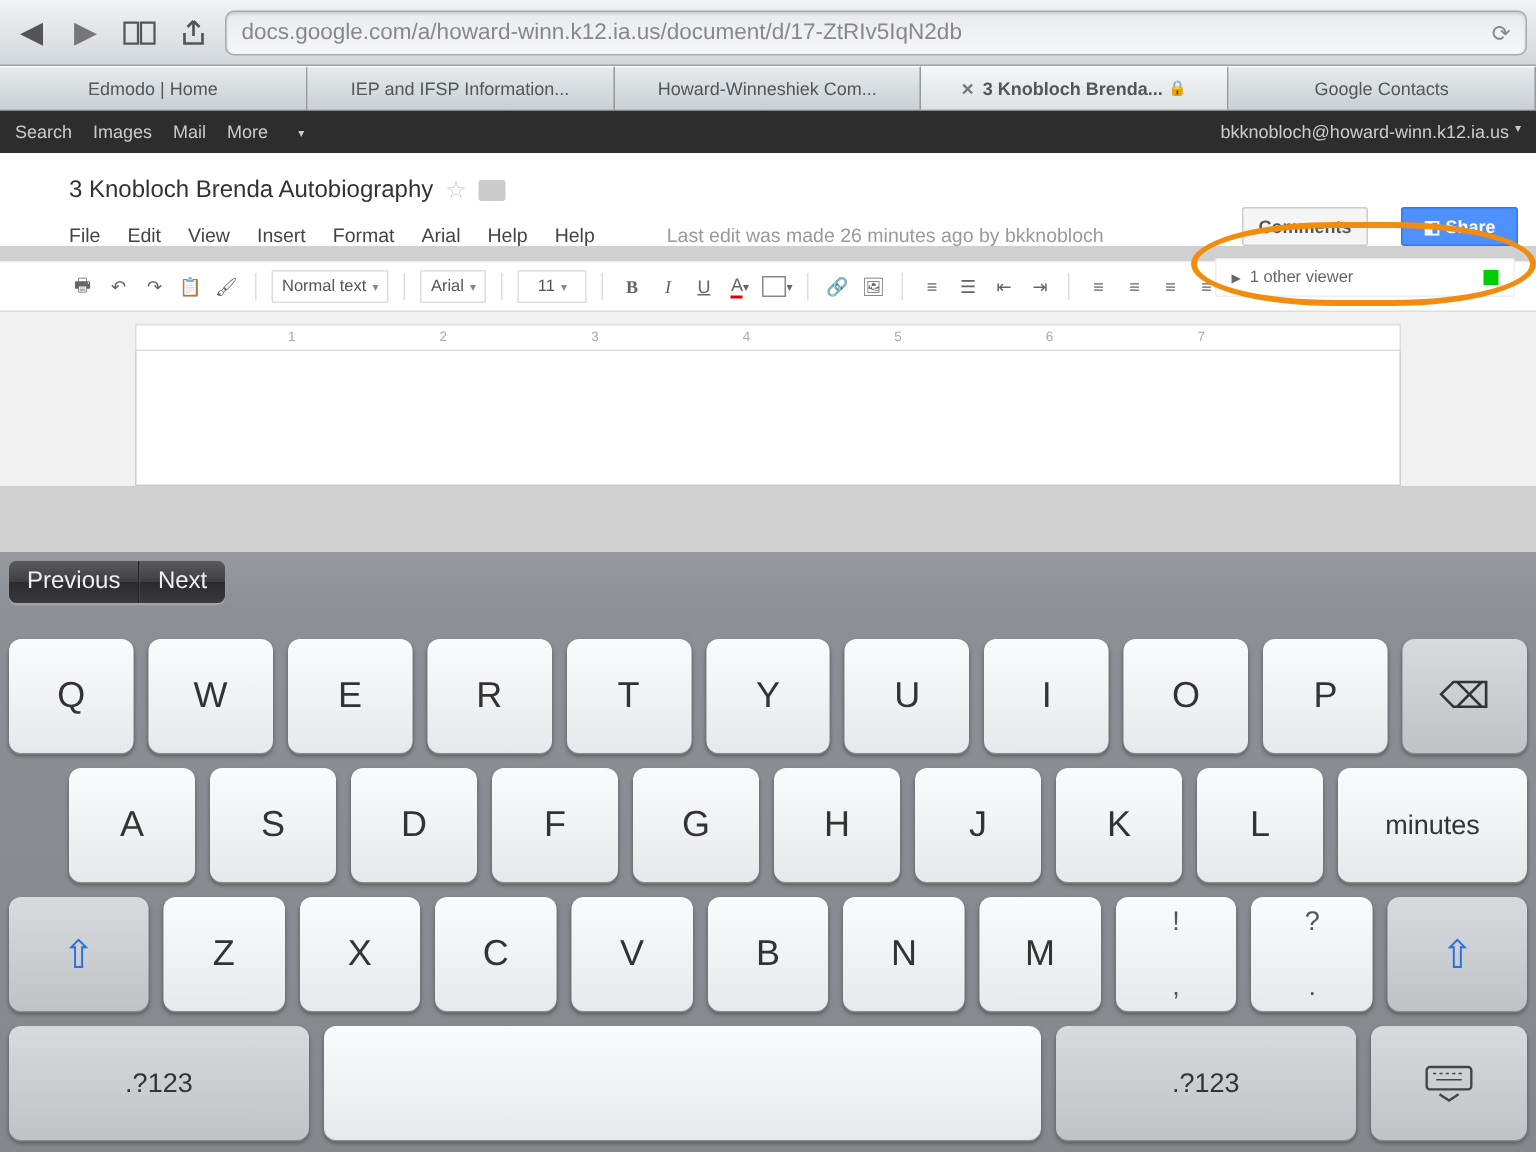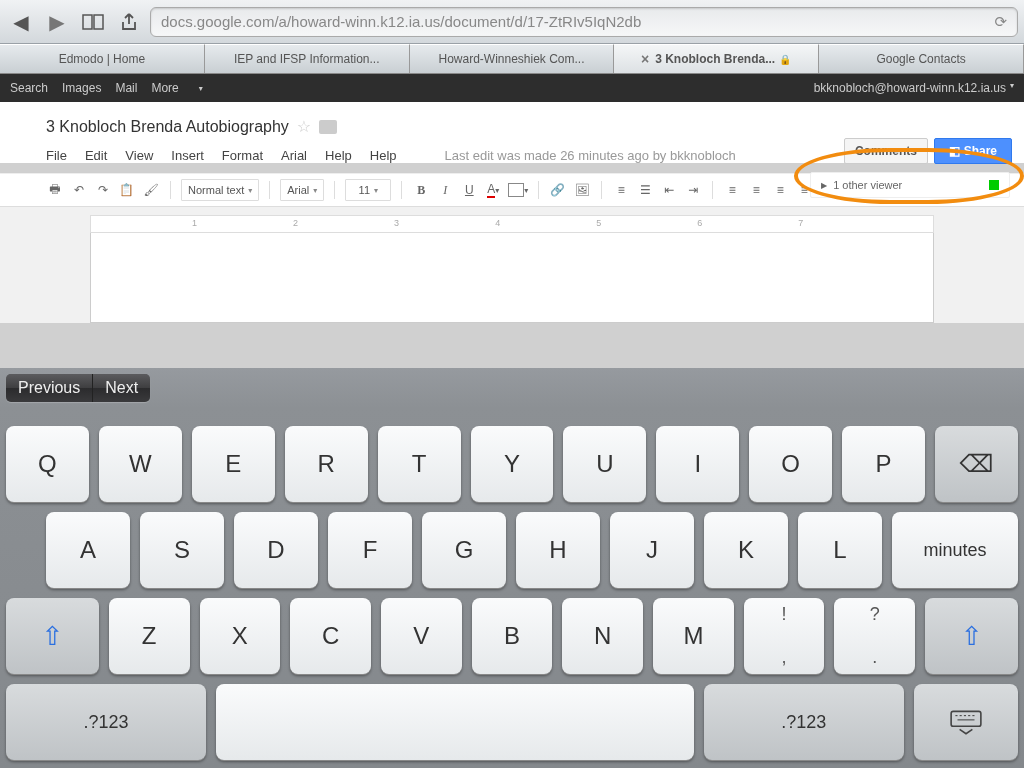--- a/index.html
+++ b/index.html
@@ -22,21 +22,21 @@
 
 .google-bar{height:28px;background:#2d2d2d;display:flex;align-items:center;color:#ccc;font-size:12px;padding:0 10px;gap:14px;}
 .google-bar .more{display:flex;align-items:center;gap:20px;}
 .google-bar .account{margin-left:auto;display:flex;align-items:flex-start;gap:4px;}
 
 .doc-hdr{background:#fff;padding:15px 46px 0 46px;}
 .doc-title-row{display:flex;align-items:center;gap:8px;}
 .doc-title{font-size:16px;color:#333;font-weight:normal;}
 .star{color:#ccc;font-size:16px;}
 .folder{width:18px;height:14px;background:#ccc;border-radius:2px;}
-.share-row{position:absolute;right:12px;top:138px;display:flex;gap:6px;z-index:2;}
+.share-row{position:absolute;right:12px;top:138px;display:flex;gap:22px;z-index:2;}
 .comments-btn{background:#f5f5f5;border:1px solid #ccc;border-radius:2px;padding:5px 10px;font-size:12px;color:#555;font-weight:bold;}
 .share-btn{background:#4d90fe;color:#fff;border-radius:2px;padding:5px 14px;font-size:12px;font-weight:bold;border:1px solid #3079ed;}
 .menus{display:flex;gap:18px;margin-top:12px;font-size:13px;color:#444;align-items:center;}
 .last-edit{color:#999;margin-left:30px;font-size:13px;}
 .viewers-box{position:absolute;right:14px;top:172px;background:#fff;border:1px solid #eee;border-radius:2px;padding:6px 10px;display:flex;align-items:center;gap:6px;font-size:11px;color:#666;width:200px;z-index:1;}
 .viewers-box .tri{font-size:8px;color:#666;}
 .viewers-box .sq{width:10px;height:10px;background:#0c0;margin-left:auto;}
 
 .annot{position:absolute;right:0px;top:148px;width:230px;height:56px;border:4px solid #f28c0f;border-radius:50% / 60%;z-index:5;pointer-events:none;background:transparent;}
 

